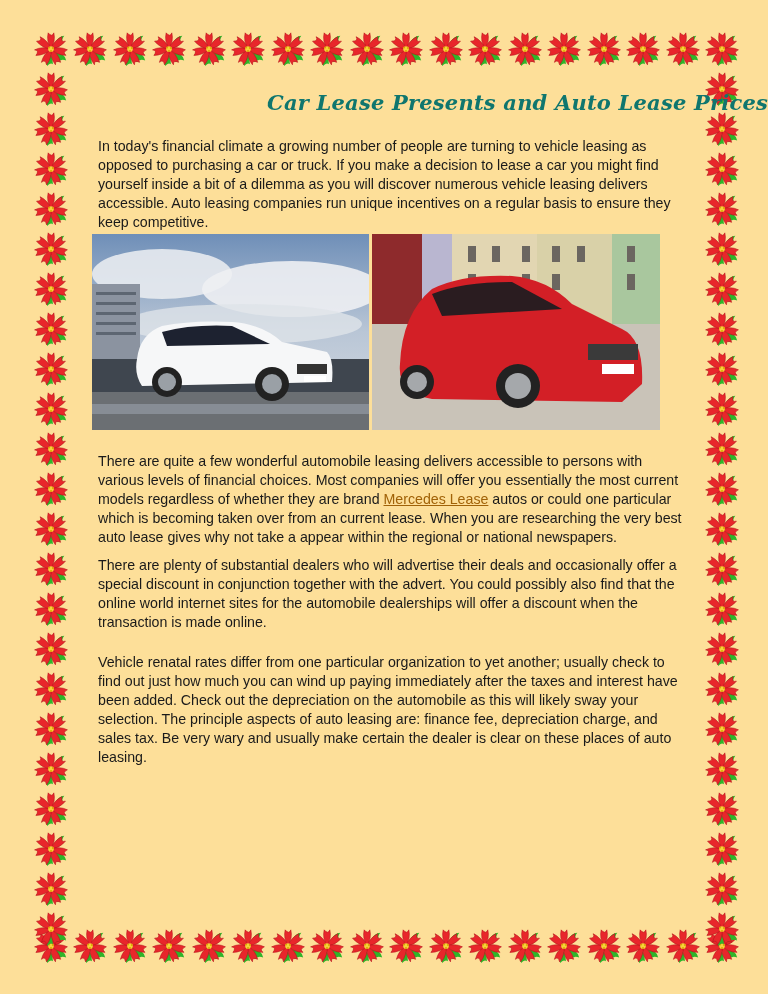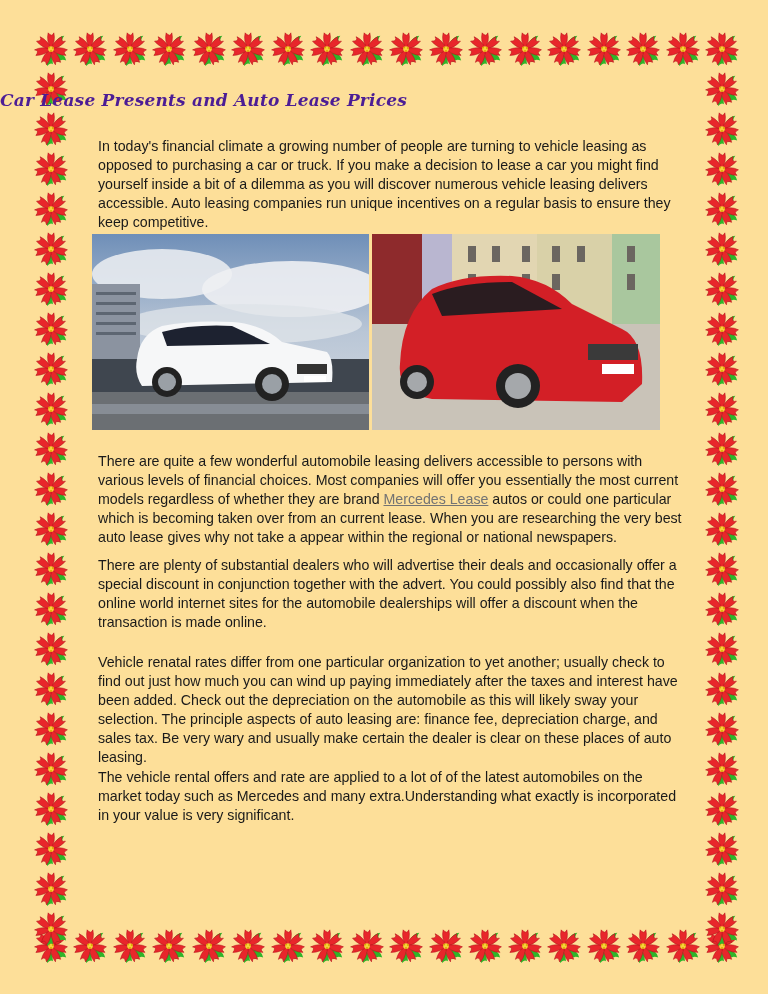--- a/index.html
+++ b/index.html
@@ -3,23 +3,23 @@
 <meta charset="utf-8">
 <style>
   html,body{margin:0;padding:0;}
   body{width:768px;height:994px;background:#fddf99;position:relative;overflow:hidden;font-family:"Liberation Sans",sans-serif;}
   .page{position:absolute;left:0;top:0;width:768px;height:994px;background:#fddf99;}
   .border-row{position:absolute;display:flex;}
   .border-col{position:absolute;display:flex;flex-direction:column;}
   .tile{width:39.5px;height:40px;flex:0 0 auto;display:flex;align-items:center;justify-content:center;}
   .border-col .tile{height:40px;}
   .tile svg{width:38px;height:38px;display:block;}
-  .title{position:absolute;left:0;top:90px;width:768px;text-align:left;font-family:"DejaVu Serif",serif;font-style:italic;font-weight:bold;font-size:17px;color:#4c1d95;letter-spacing:0.2px;}
+  .title{position:absolute;left:0;top:90px;width:768px;text-align:right;font-family:"DejaVu Serif",serif;font-style:italic;font-weight:bold;font-size:21px;color:#0f766e;letter-spacing:0.2px;}
   .para{position:absolute;left:90px;width:590px;font-size:14.2px;line-height:19px;color:#1a1a1a;margin:8px;}
-  .para a{color:#737373;text-decoration:underline;}
+  .para a{color:#a16207;text-decoration:underline;}
   .photo{position:absolute;top:234px;height:196px;overflow:hidden;}
   .photo svg{width:100%;height:100%;display:block;}
 </style>
 </head>
 <body>
 
 <div class="page">
 
   <div class="border-row" id="border-top" style="left:31px;top:29px;">
       <div class="tile">
@@ -1540,14 +1540,13 @@
       <rect x="230" y="130" width="32" height="10" fill="#fff"></rect>
     </svg>
   </div>
 
   <p class="para" style="top:444px;"><span>There are quite a few wonderful automobile leasing delivers accessible to persons with various levels of financial choices. Most companies will offer you essentially the most current models regardless of whether they are brand </span><a href="#">Mercedes Lease</a><span> autos or could one particular which is becoming taken over from an current lease. When you are researching the very best auto lease gives why not take a appear within the regional or national newspapers.</span></p>
 
   <p class="para" style="top:548px;">There are plenty of substantial dealers who will advertise their deals and occasionally offer a special discount in conjunction together with the advert. You could possibly also find that the online world internet sites for the automobile dealerships will offer a discount when the transaction is made online.</p>
 
   <p class="para" style="top:645px;">Vehicle renatal rates differ from one particular organization to yet another; usually check to find out just how much you can wind up paying immediately after the taxes and interest have been added. Check out the depreciation on the automobile as this will likely sway your selection. The principle aspects of auto leasing are: finance fee, depreciation charge, and sales tax. Be very wary and usually make certain the dealer is clear on these places of auto leasing.</p>
 
-  <p class="para" style="top:760px;">The vehicle rental offers and rate are applied to a lot of of the latest automobiles on the market today such as Mercedes and many extra.Understanding what exactly is incorporated in your value is very significant.</p>
 </div>
 
 </body></html>

